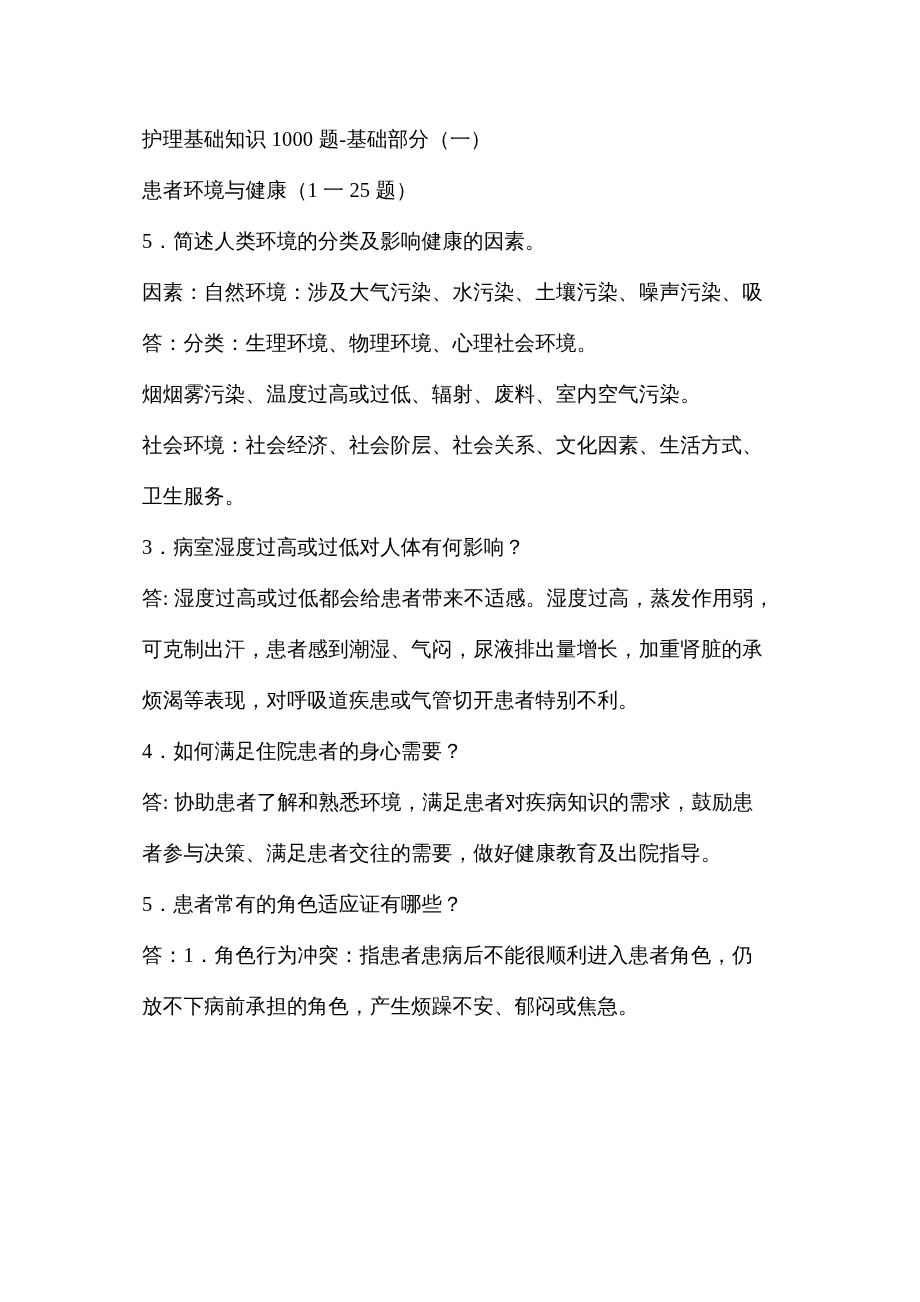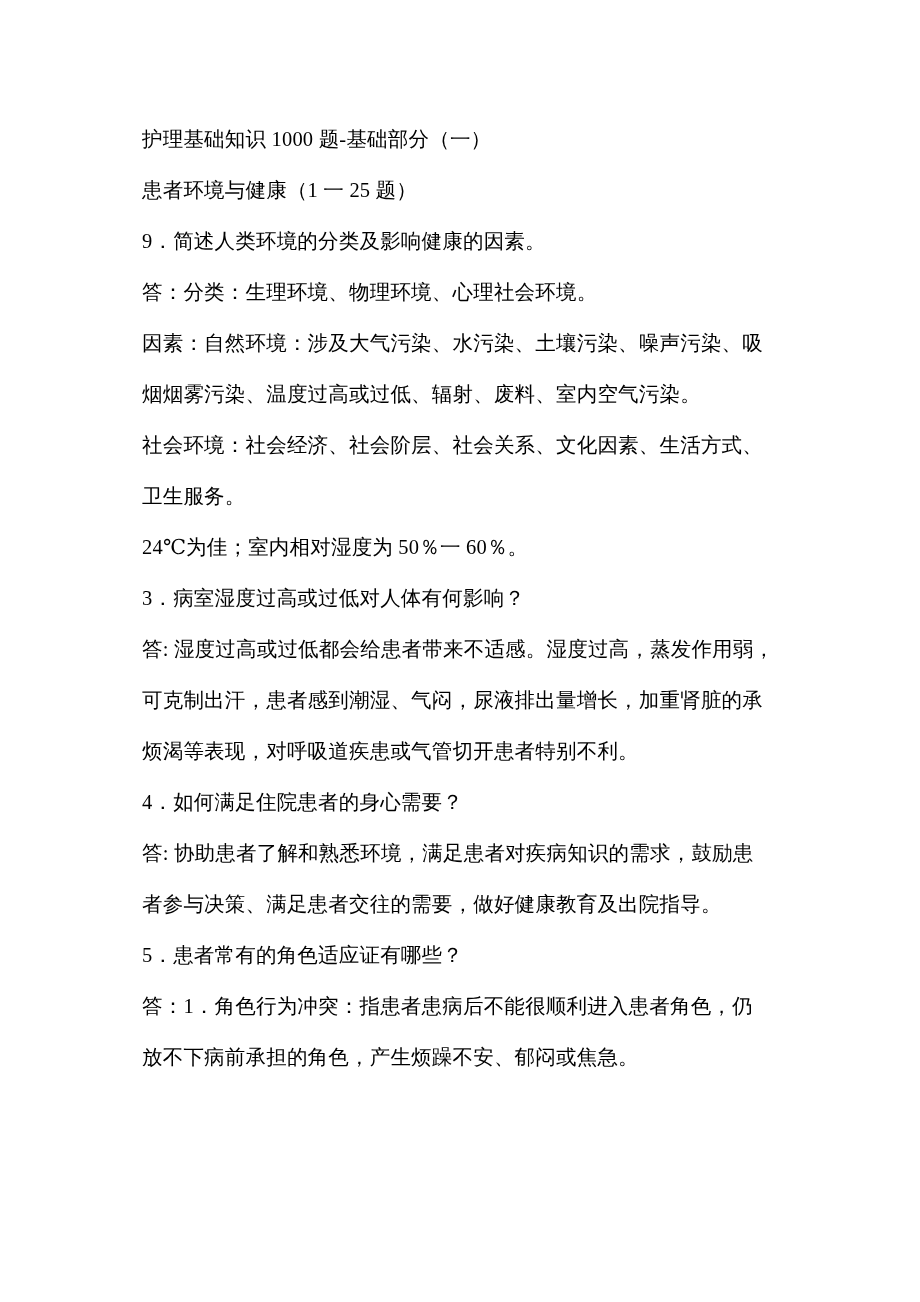--- a/index.html
+++ b/index.html
@@ -41,27 +41,26 @@
     padding: 0;
   }
 </style>
 </head>
 <body>
 
 <div class="page">
   <div class="content">
     <p class="line para">护理基础知识 1000 题-基础部分（一）</p>
     <p class="line para">患者环境与健康（1 一 25 题）</p>
-    <p class="line para">9．简述人类环境的分类及影响健康的因素。</p>
+    <p class="line para">5．简述人类环境的分类及影响健康的因素。</p>
+    <p class="line para">因素：自然环境：涉及大气污染、水污染、土壤污染、噪声污染、吸</p>
     <p class="line para">答：分类：生理环境、物理环境、心理社会环境。</p>
-    <p class="line para">因素：自然环境：涉及大气污染、水污染、土壤污染、噪声污染、吸</p>
     <p class="line para">烟烟雾污染、温度过高或过低、辐射、废料、室内空气污染。</p>
     <p class="line para">社会环境：社会经济、社会阶层、社会关系、文化因素、生活方式、</p>
     <p class="line para">卫生服务。</p>
-    <p class="line para">24℃为佳；室内相对湿度为 50％一 60％。</p>
     <p class="line para">3．病室湿度过高或过低对人体有何影响？</p>
     <p class="line para">答: 湿度过高或过低都会给患者带来不适感。湿度过高，蒸发作用弱，</p>
     <p class="line para">可克制出汗，患者感到潮湿、气闷，尿液排出量增长，加重肾脏的承</p>
     <p class="line para">烦渴等表现，对呼吸道疾患或气管切开患者特别不利。</p>
     <p class="line para">4．如何满足住院患者的身心需要？</p>
     <p class="line para">答: 协助患者了解和熟悉环境，满足患者对疾病知识的需求，鼓励患</p>
     <p class="line para">者参与决策、满足患者交往的需要，做好健康教育及出院指导。</p>
     <p class="line para">5．患者常有的角色适应证有哪些？</p>
     <p class="line para">答：1．角色行为冲突：指患者患病后不能很顺利进入患者角色，仍</p>
     <p class="line para">放不下病前承担的角色，产生烦躁不安、郁闷或焦急。</p>

